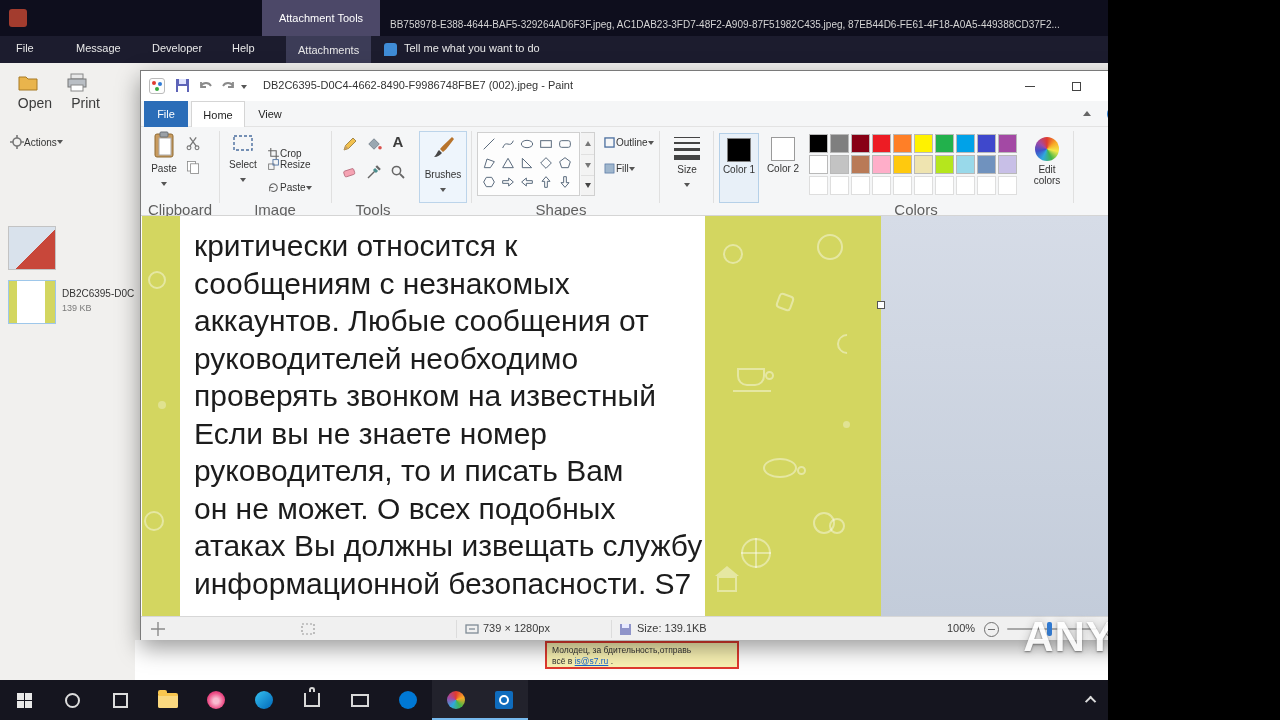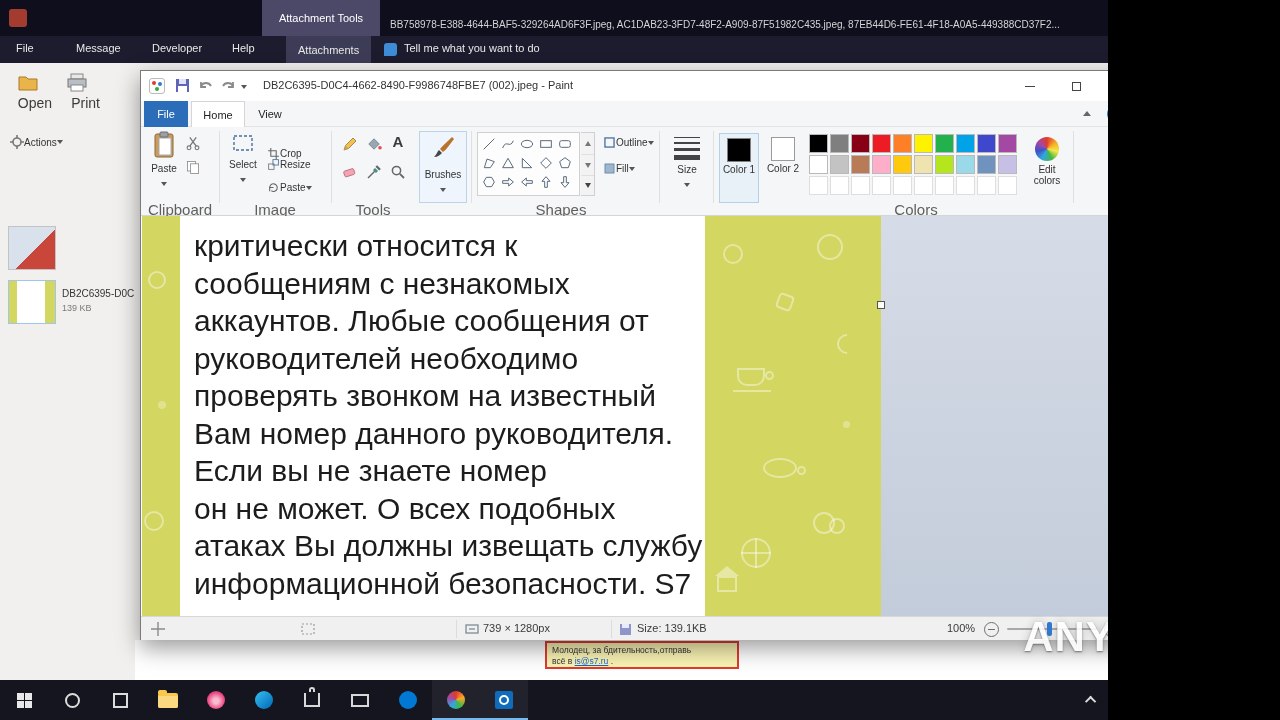--- a/index.html
+++ b/index.html
@@ -437,22 +437,22 @@
           <div class="doo" style="left:2px;top:295px;width:20px;height:20px;border-radius:50%;"></div>
         </div>
 
         <div class="a" style="left:38px;top:0;width:525px;height:400px;background:#ffffff;overflow:hidden;">
           <div style="padding:13px 16px 0 14px;">
               <div class="bline">критически относится к</div>
               <div class="bline">сообщениям с незнакомых</div>
               <div class="bline">аккаунтов. Любые сообщения от</div>
               <div class="bline">руководителей необходимо</div>
               <div class="bline">проверять звонком на известный</div>
-              <div class="bline">Вам номер данного руководителя.</div>
               <div class="bline">Если вы не знаете номер</div>
+              <div class="bline">руководителя, то и писать Вам</div>
               <div class="bline">он не может. О всех подобных</div>
               <div class="bline">атаках Вы должны извещать службу</div>
               <div class="bline">информационной безопасности. S7</div>
             </div>
         </div>
 
         <div class="a" style="left: 563px; top: 0px; width: 176px; height: 400px; background: rgb(211, 214, 96);">
           <div>
             <div class="doo" style="left:18px;top:28px;width:20px;height:20px;border-radius:50%;"></div>
             <div class="doo" style="left:112px;top:18px;width:26px;height:26px;border-radius:50%;"></div>

